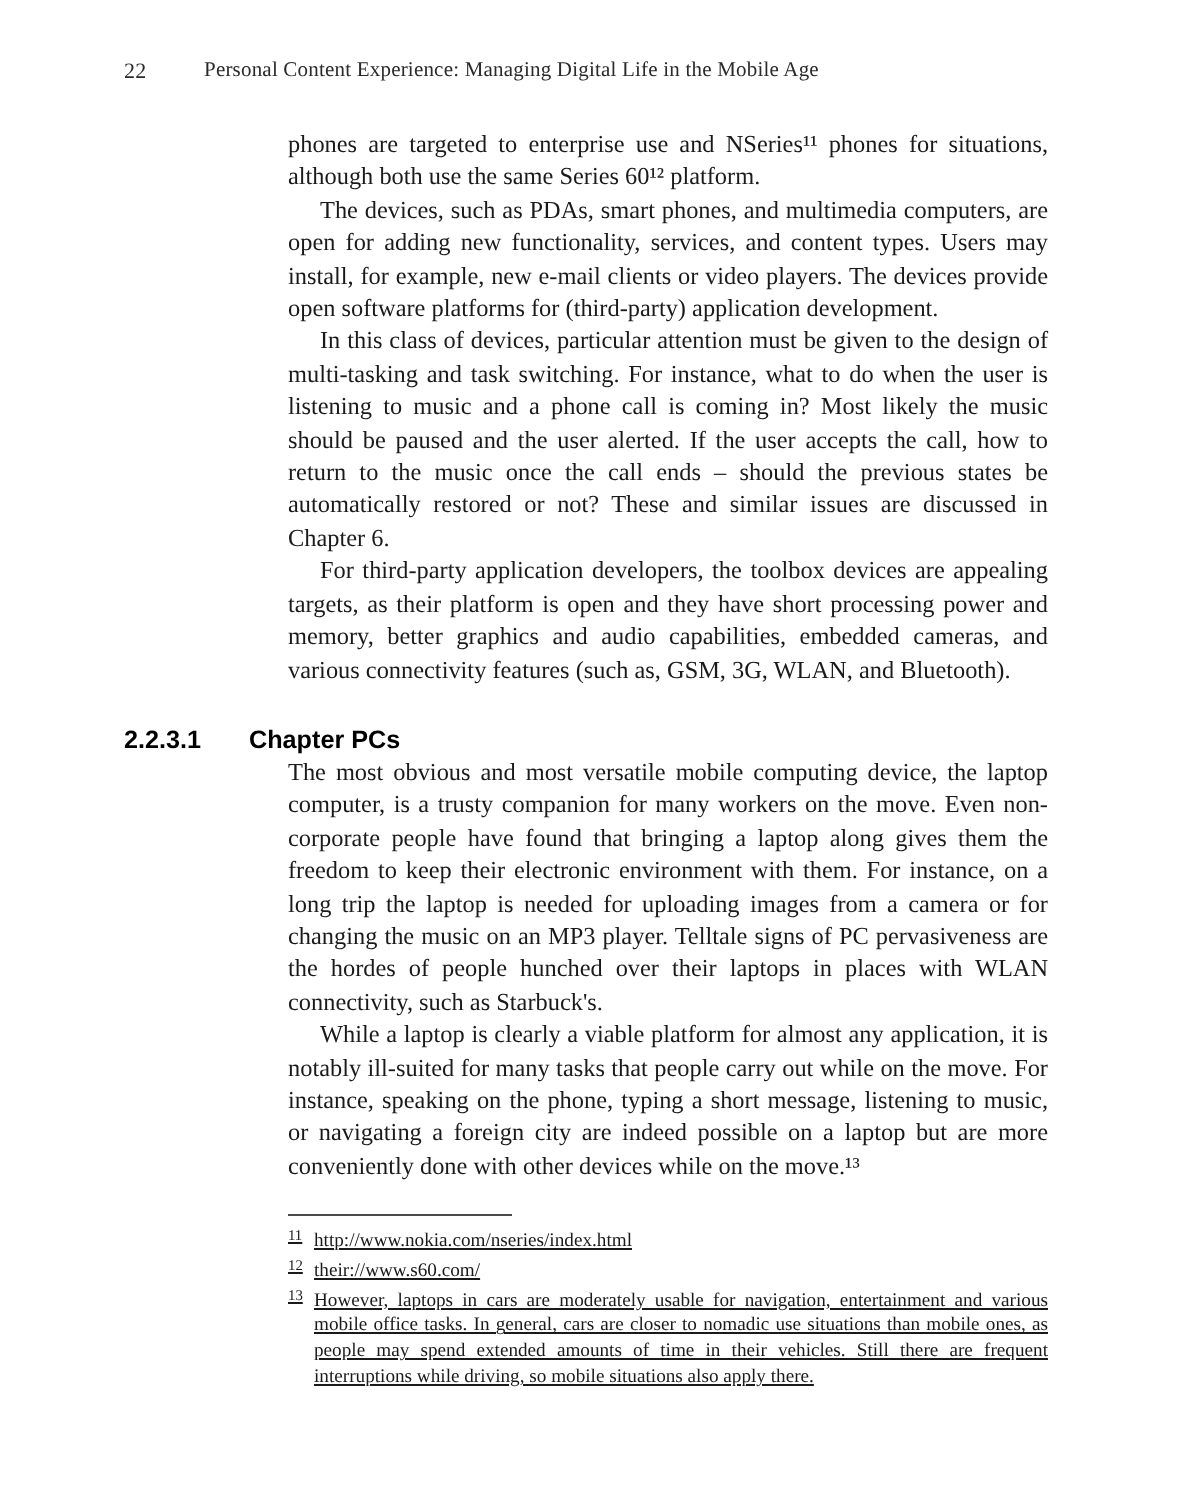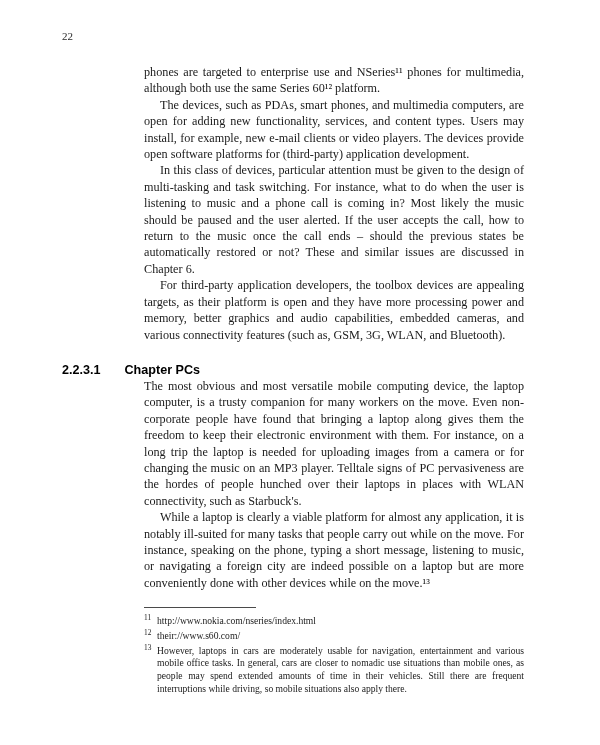--- a/index.html
+++ b/index.html
@@ -61,20 +61,21 @@
     font-weight: bold;
     font-size: 12.6px;
     color: #000;
   }
   .section-num {
     white-space: nowrap;
   }
   .footnotes {
     margin-top: 16px;
     width: 380px;
+    text-decoration: underline;
   }
   .fn-rule {
     width: 112px;
     height: 1px;
     background: #4a4a4a;
     margin-bottom: 7px;
   }
   .fn {
     font-size: 9.6px;
     line-height: 1.33;
@@ -95,28 +96,29 @@
     flex: 1;
   }
 </style>
 </head>
 <body>
 
 <div class="page">
 
   <div class="header-row">
     <div class="page-number">22</div>
+    <div class="running-head">Personal Content Experience: Managing Digital Life in the Mobile Age</div>
   </div>
 
   <div class="body-col">
 
-    <p class="para noindent">phones are targeted to enterprise use and NSeries¹¹ phones for multimedia, although both use the same Series 60¹² platform.</p>
+    <p class="para noindent">phones are targeted to enterprise use and NSeries¹¹ phones for situations, although both use the same Series 60¹² platform.</p>
     <p class="para">The devices, such as PDAs, smart phones, and multimedia computers, are open for adding new functionality, services, and content types. Users may install, for example, new e-mail clients or video players. The devices provide open software platforms for (third-party) application development.</p>
     <p class="para">In this class of devices, particular attention must be given to the design of multi-tasking and task switching. For instance, what to do when the user is listening to music and a phone call is coming in? Most likely the music should be paused and the user alerted. If the user accepts the call, how to return to the music once the call ends – should the previous states be automatically restored or not? These and similar issues are discussed in Chapter 6.</p>
-    <p class="para">For third-party application developers, the toolbox devices are appealing targets, as their platform is open and they have more processing power and memory, better graphics and audio capabilities, embedded cameras, and various connectivity features (such as, GSM, 3G, WLAN, and Bluetooth).</p>
+    <p class="para">For third-party application developers, the toolbox devices are appealing targets, as their platform is open and they have short processing power and memory, better graphics and audio capabilities, embedded cameras, and various connectivity features (such as, GSM, 3G, WLAN, and Bluetooth).</p>
 
     <div class="section-head">
       <span class="section-num">2.2.3.1</span>
       <span>Chapter PCs</span>
     </div>
 
     <p class="para noindent">The most obvious and most versatile mobile computing device, the laptop computer, is a trusty companion for many workers on the move. Even non-corporate people have found that bringing a laptop along gives them the freedom to keep their electronic environment with them. For instance, on a long trip the laptop is needed for uploading images from a camera or for changing the music on an MP3 player. Telltale signs of PC pervasiveness are the hordes of people hunched over their laptops in places with WLAN connectivity, such as Starbuck's.</p>
     <p class="para">While a laptop is clearly a viable platform for almost any application, it is notably ill-suited for many tasks that people carry out while on the move. For instance, speaking on the phone, typing a short message, listening to music, or navigating a foreign city are indeed possible on a laptop but are more conveniently done with other devices while on the move.¹³</p>
 
     <div class="footnotes">

